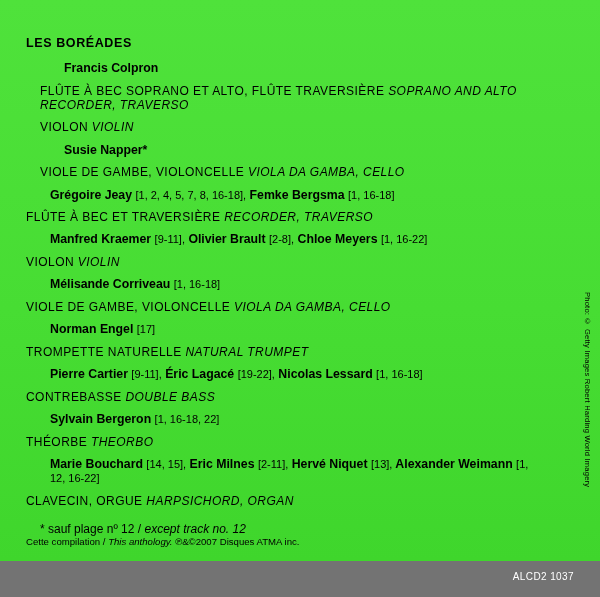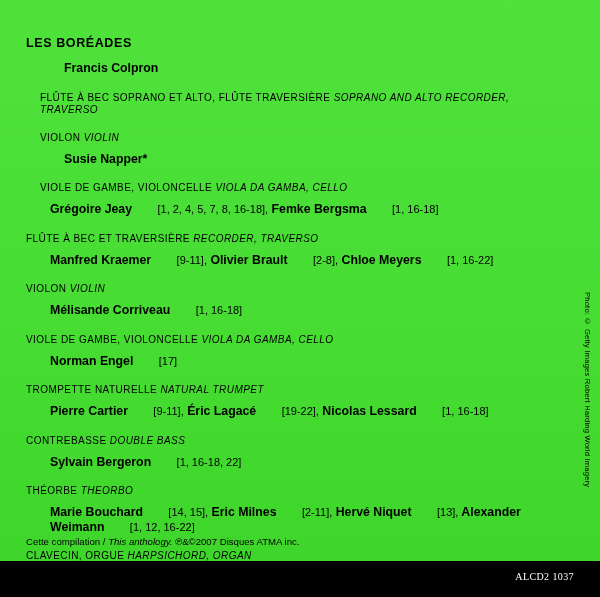--- a/index.html
+++ b/index.html
@@ -10,21 +10,21 @@
     width: 600px;
     height: 597px;
     background: #d91e18;
     font-family: "Liberation Sans", sans-serif;
     overflow: hidden;
   }
   #page {
     position: relative;
     width: 600px;
     height: 597px;
-    background: #000000;
+    background: #737373;
   }
   .green-panel {
     position: absolute;
     left: 0;
     top: 0;
     width: 600px;
     height: 561px;
     background: #4ee13a;
     background: linear-gradient(180deg, #4fe23b 0%, #47dd33 55%, #3fd62c 100%);
   }
@@ -47,27 +47,26 @@
   .entry .names {
     font-size: 12.3px;
     font-weight: bold;
     color: #000;
     line-height: 1.18;
     padding-left: 24px;
   }
   .entry .names .trk {
     font-weight: normal;
     font-size: 11px;
-    margin-left: 22px;
   }
   .entry .instr {
-    font-size: 10px;
+    font-size: 12px;
     color: #000;
     letter-spacing: 0.45px;
-    margin-top: 16px;
+    margin-top: 8px;
     line-height: 1.2;
   }
   .entry .instr .en {
     font-style: italic;
   }
   .entry.indent {
     padding-left: 14px;
   }
   .note {
     font-size: 12px;
@@ -100,21 +99,20 @@
     letter-spacing: 0.2px;
     white-space: nowrap;
   }
   .catalog {
     position: absolute;
     right: 26px;
     top: 571px;
     font-size: 10px;
     color: #ffffff;
     letter-spacing: 0.4px;
-    font-family: Liberation Serif, serif;
   }
 </style>
 </head>
 <body>
 
 <div id="page">
 
   <div class="green-panel">
 
     <div class="content">

